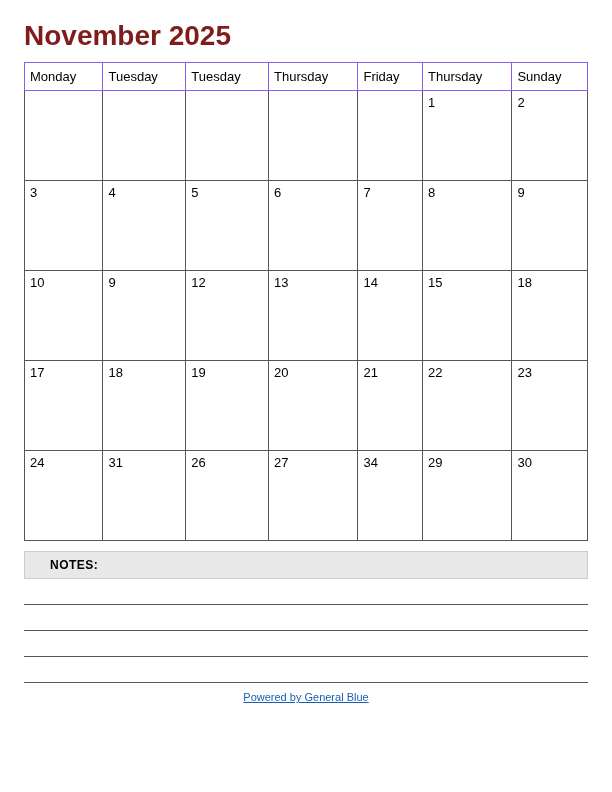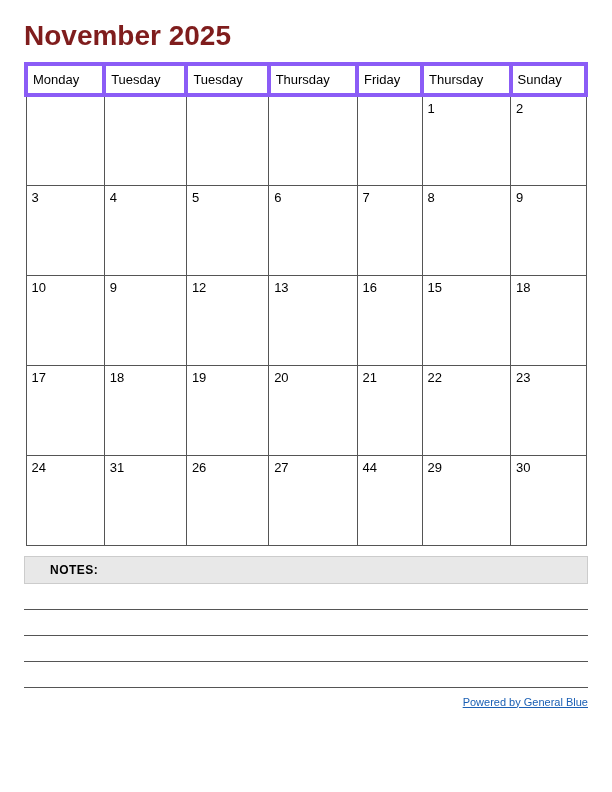--- a/index.html
+++ b/index.html
@@ -25,21 +25,21 @@
       color: #7f1d1d;
     }
 
     .calendar-table {
       width: 100%;
       border-collapse: collapse;
       border: 1px solid #555;
     }
 
     .calendar-table th {
-      border: 4px solid #8b5cf6;
+      border: 1px solid #8b5cf6;
       padding: 6px 5px;
       text-align: left;
       font-weight: normal;
       font-size: 13px;
       background: #fff;
     }
 
     .calendar-table td {
       border: 1px solid #555;
       vertical-align: top;
@@ -69,21 +69,21 @@
       border: 1px solid #ccc;
     }
 
     .notes-line {
       border-bottom: 1px solid #555;
       height: 26px;
       width: 100%;
     }
 
     .powered-by {
-      text-align: right;
+      text-align: center;
       margin-top: 8px;
       font-size: 11px;
     }
 
     .powered-by a {
       color: #1a5fb4;
       text-decoration: underline;
     }
   </style>
 </head>
@@ -120,39 +120,39 @@
         <td><span class="day-number">6</span></td>
         <td><span class="day-number">7</span></td>
         <td><span class="day-number">8</span></td>
         <td><span class="day-number">9</span></td>
       </tr>
       <tr>
         <td><span class="day-number">10</span></td>
         <td><span class="day-number">9</span></td>
         <td><span class="day-number">12</span></td>
         <td><span class="day-number">13</span></td>
-        <td><span class="day-number">16</span></td>
+        <td><span class="day-number">14</span></td>
         <td><span class="day-number">15</span></td>
         <td><span class="day-number">18</span></td>
       </tr>
       <tr>
         <td><span class="day-number">17</span></td>
         <td><span class="day-number">18</span></td>
         <td><span class="day-number">19</span></td>
         <td><span class="day-number">20</span></td>
         <td><span class="day-number">21</span></td>
         <td><span class="day-number">22</span></td>
         <td><span class="day-number">23</span></td>
       </tr>
       <tr>
         <td><span class="day-number">24</span></td>
         <td><span class="day-number">31</span></td>
         <td><span class="day-number">26</span></td>
         <td><span class="day-number">27</span></td>
-        <td><span class="day-number">44</span></td>
+        <td><span class="day-number">34</span></td>
         <td><span class="day-number">29</span></td>
         <td><span class="day-number">30</span></td>
       </tr>
     </tbody>
 </table>
 
 <div class="notes-section">
   <div class="notes-label">NOTES:</div>
   <div class="notes-line"></div>
   <div class="notes-line"></div>

